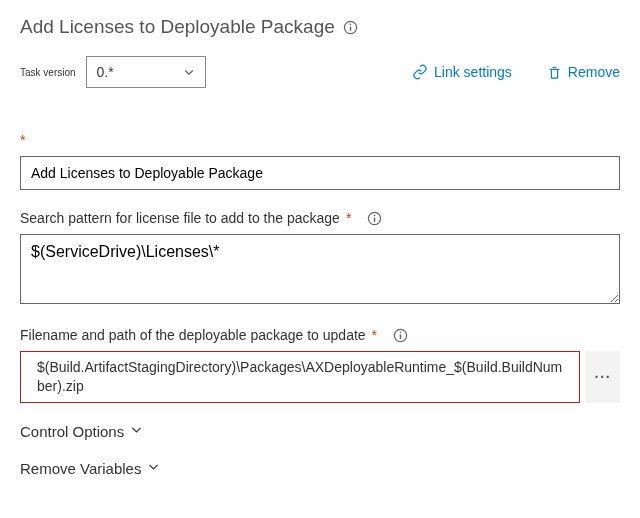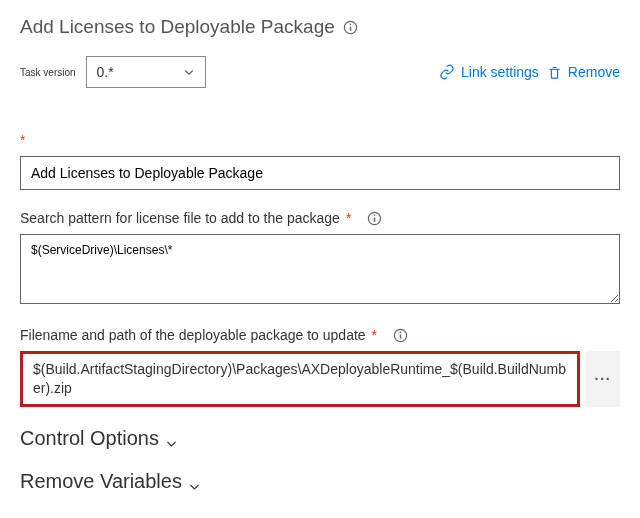--- a/index.html
+++ b/index.html
@@ -60,21 +60,21 @@
     .dropdown-value {
       color: #333;
     }
     .chevron {
       display: inline-flex;
       align-items: center;
       justify-content: center;
     }
     .actions {
       display: flex;
-      gap: 8px;
+      gap: 35px;
       align-items: flex-start;
     }
     .link-btn {
       display: flex;
       align-items: center;
       gap: 6px;
       color: #0078d4;
       cursor: pointer;
       font-size: 14px;
     }
@@ -99,54 +99,54 @@
       padding: 0 10px;
       font-family: inherit;
       font-size: 14px;
     }
     .textarea {
       width: 100%;
       height: 70px;
       border: 1px solid #666;
       padding: 8px 10px;
       font-family: inherit;
-      font-size: 12px;
+      font-size: 16px;
       resize: vertical;
     }
     .input-row {
       display: flex;
       gap: 6px;
       align-items: stretch;
     }
     .input-multi {
       flex: 1;
-      border: 3px solid #b91c1c;
-      padding: 6px 10px;
+      border: 1px solid #b91c1c;
+      padding: 6px 16px;
       font-size: 14px;
       line-height: 1.35;
       color: #333;
       word-break: break-all;
       min-height: 46px;
     }
     .more-btn {
       width: 34px;
       display: flex;
       align-items: center;
       justify-content: center;
       background: #f3f3f3;
       cursor: pointer;
       color: #555;
       letter-spacing: 1px;
       font-weight: 600;
     }
     .section {
       display: flex;
-      align-items: flex-end;
-      gap: 6px;
-      font-size: 20px;
+      align-items: flex-start;
+      gap: 6px;
+      font-size: 15px;
       color: #333;
       margin-top: 20px;
       cursor: pointer;
     }
     svg { display: block; }
   </style>
 </head>
 <body>
 
 <div class="header">

